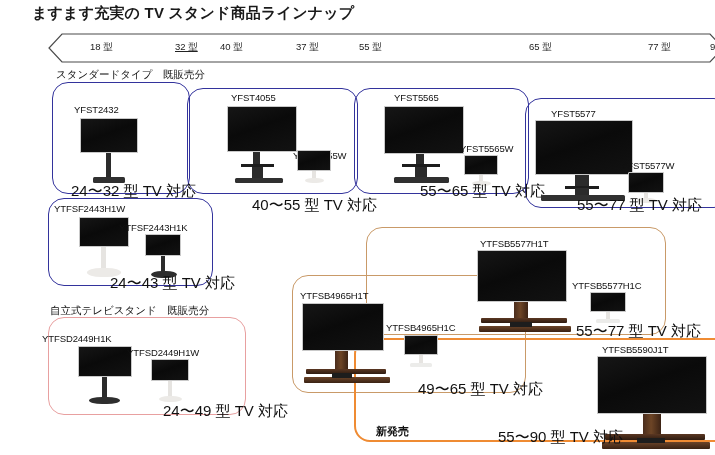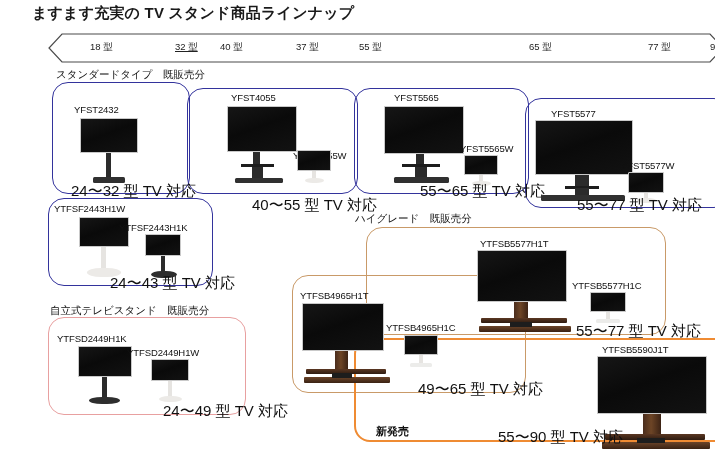--- a/index.html
+++ b/index.html
@@ -114,21 +114,20 @@
       <div class="scale-label" style="left: 335px;">55 型</div>
       <div class="scale-label" style="left: 505px;">65 型</div>
       <div class="scale-label" style="left: 624px;">77 型</div>
       <div class="scale-label" style="left: 686px;">90 型</div>
     </div>
 
   <div class="abs grp-head" style="left:32px;top:68px;">スタンダードタイプ　既販売分</div>
 
   <div class="abs grp-head" style="left:26px;top:304px;">自立式テレビスタンド　既販売分</div>
 
-  <div class="abs grp-head" style="left:331px;top:212px;">ハイグレード　既販売分</div>
 
   <div class="abs box box-blue" style="left:28px;top:82px;width:138px;height:112px;"></div>
   <div class="abs box box-blue" style="left:163px;top:88px;width:171px;height:106px;"></div>
   <div class="abs box box-blue" style="left:330px;top:88px;width:175px;height:106px;"></div>
   <div class="abs box box-blue" style="left:501px;top:98px;width:205px;height:110px;"></div>
   <div class="abs box box-blue" style="left:24px;top:198px;width:165px;height:88px;"></div>
 
   <div class="abs box box-red" style="left:24px;top:317px;width:198px;height:98px;"></div>
 
   <div class="abs box box-tan" style="left:268px;top:275px;width:234px;height:118px;"></div>
@@ -199,21 +198,21 @@
     <div class="foot oval white" style="left:8px;top:51px;width:34px;height:9px;"></div>
   </div>
   <div class="abs model" style="left:95px;top:222px;">YTFSF2443H1K</div>
   <div class="tv" style="left:121px;top:234px;width:44px;height:46px;">
     <div class="panel" style="width:36px;height:22px;"></div>
     <div class="pole" style="left:16px;top:22px;width:4px;height:17px;"></div>
     <div class="foot oval" style="left:6px;top:37px;width:26px;height:7px;"></div>
   </div>
   <div class="abs support" style="left:86px;top:274px;">24〜43 型 TV 対応</div>
 
-  <div class="abs model" style="left:33px;top:333px;">YTFSD2449H1K</div>
+  <div class="abs model" style="left:18px;top:333px;">YTFSD2449H1K</div>
   <div class="tv" style="left:54px;top:346px;width:62px;height:62px;">
     <div class="panel" style="width:54px;height:31px;"></div>
     <div class="pole" style="left:24px;top:31px;width:5px;height:22px;"></div>
     <div class="foot oval" style="left:11px;top:51px;width:31px;height:7px;"></div>
   </div>
   <div class="abs model" style="left:103px;top:347px;">YTFSD2449H1W</div>
   <div class="tv" style="left:127px;top:359px;width:44px;height:48px;">
     <div class="panel" style="width:38px;height:22px;"></div>
     <div class="pole white" style="left:17px;top:22px;width:4px;height:17px;"></div>
     <div class="foot oval white" style="left:8px;top:37px;width:23px;height:6px;"></div>

